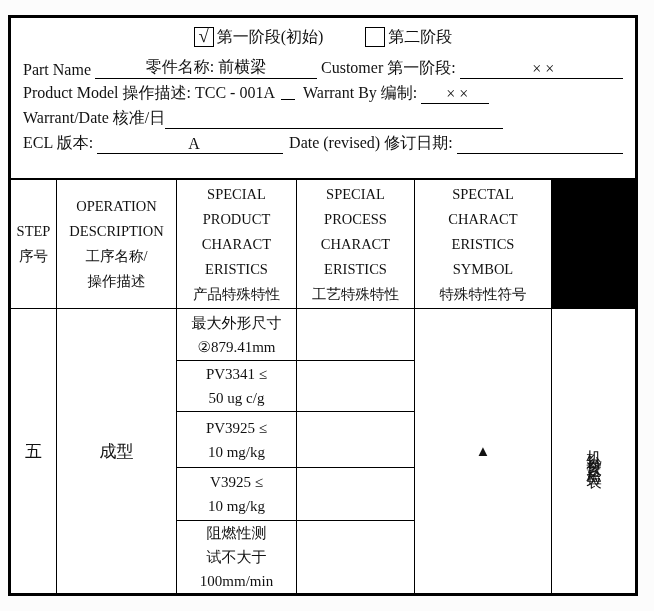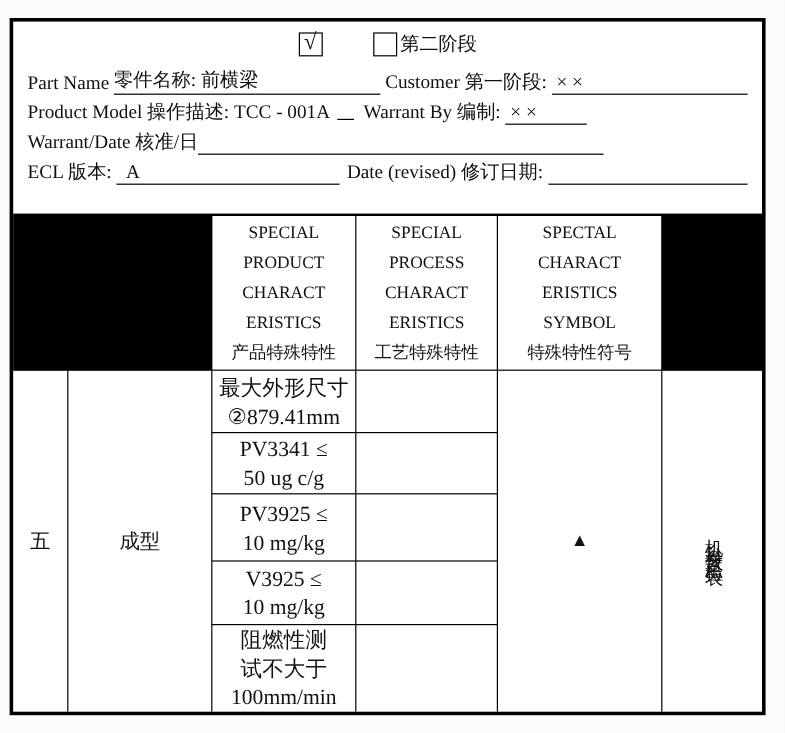--- a/index.html
+++ b/index.html
@@ -13,51 +13,52 @@
   .top { height:163px; border-bottom:2px solid #000; display:flex; flex-direction:column; }
   .phase-row { height:38px; display:flex; align-items:center; justify-content:center; font-size:16px; }
   .cb { width:20px; height:20px; border:1.5px solid #000; display:flex; align-items:center;
         justify-content:center; background:#fff; flex:0 0 auto; }
   .cb .mark { font-size:19px; line-height:1; transform:translateY(-2px); }
   .plabel { margin-left:3px; }
   .cb2 { margin-left:42px; }
 
   .line { height:25px; display:flex; align-items:flex-end; padding:0 12px 2px 12px;
           font-size:16px; white-space:pre; }
-  .ul { border-bottom:1px solid #000; display:inline-block; }
+  .ul { border-bottom:1px solid #000; display:inline-block;text-align:center; }
   .grow { flex:1; }
   .shortline { width:14px; border-bottom:1.5px solid #000; align-self:flex-end;
                margin:0 8px 4px 6px; height:10px; }
   .indent { padding-left:30px; }
   .padl { padding-left:8px; }
 
   
   .tbl { flex:1; display:grid;
          grid-template-columns:45px 119px 119px 117px 136px 1fr;
          grid-template-rows:128px 51px 50px 55px 52px 1fr;
          gap:1px; background:#000; }
   .cell { background:#fff; display:flex; flex-direction:column; align-items:center;
           justify-content:center; text-align:center; overflow:hidden; }
   .hc { font-size:14.5px; line-height:25px; }
-  .pc { font-size:18px; line-height:24px; }
+  .pc { font-size:15px; line-height:24px; }
   .big { font-size:17px; }
   .sym { font-size:15px; }
   .vert { writing-mode:vertical-rl; letter-spacing:4px; font-size:15.5px; }
 </style>
 </head>
 <body>
 
 <div class="page">
   <div class="doc">
 
     <div class="top">
       <div class="phase-row">
         <span class="cb">
             <span class="mark">√</span>
           </span>
+        <span class="plabel">第一阶段(初始)</span>
         <span class="cb cb2"></span>
         <span class="plabel">第二阶段</span>
       </div>
 
       <div class="line">
         <span>Part Name </span>
         <span class="ul" style="width:222px">零件名称: 前横梁</span>
         <span> Customer 第一阶段: </span>
         <span class="ul grow"> × ×</span>
       </div>
@@ -78,20 +79,22 @@
       <div class="line">
         <span>ECL 版本: </span>
         <span class="ul padl" style="width:186px">A</span>
         <span style="margin-left:6px">Date (revised) 修订日期: </span>
         <span class="ul grow"></span>
       </div>
     </div>
 
     <div class="tbl">
 
+      <div class="cell hc" style="grid-column:1;grid-row:1">STEP<br>序号</div>
+      <div class="cell hc" style="grid-column:2;grid-row:1">OPERATION<br>DESCRIPTION<br>工序名称/<br>操作描述</div>
       <div class="cell hc" style="grid-column:3;grid-row:1">SPECIAL<br>PRODUCT<br>CHARACT<br>ERISTICS<br>产品特殊特性</div>
       <div class="cell hc" style="grid-column:4;grid-row:1">SPECIAL<br>PROCESS<br>CHARACT<br>ERISTICS<br>工艺特殊特性</div>
       <div class="cell hc" style="grid-column:5;grid-row:1">SPECTAL<br>CHARACT<br>ERISTICS<br>SYMBOL<br>特殊特性符号</div>
 
       <div class="cell big" style="grid-column:1;grid-row:2/7">五</div>
       <div class="cell big" style="grid-column:2;grid-row:2/7">成型</div>
 
       <div class="cell pc" style="grid-column:3;grid-row:2">最大外形尺寸<br>②879.41mm</div>
       <div class="cell pc" style="grid-column:3;grid-row:3">PV3341 ≤<br>50 ug c/g</div>
       <div class="cell pc" style="grid-column:3;grid-row:4">PV3925 ≤<br>10 mg/kg</div>

